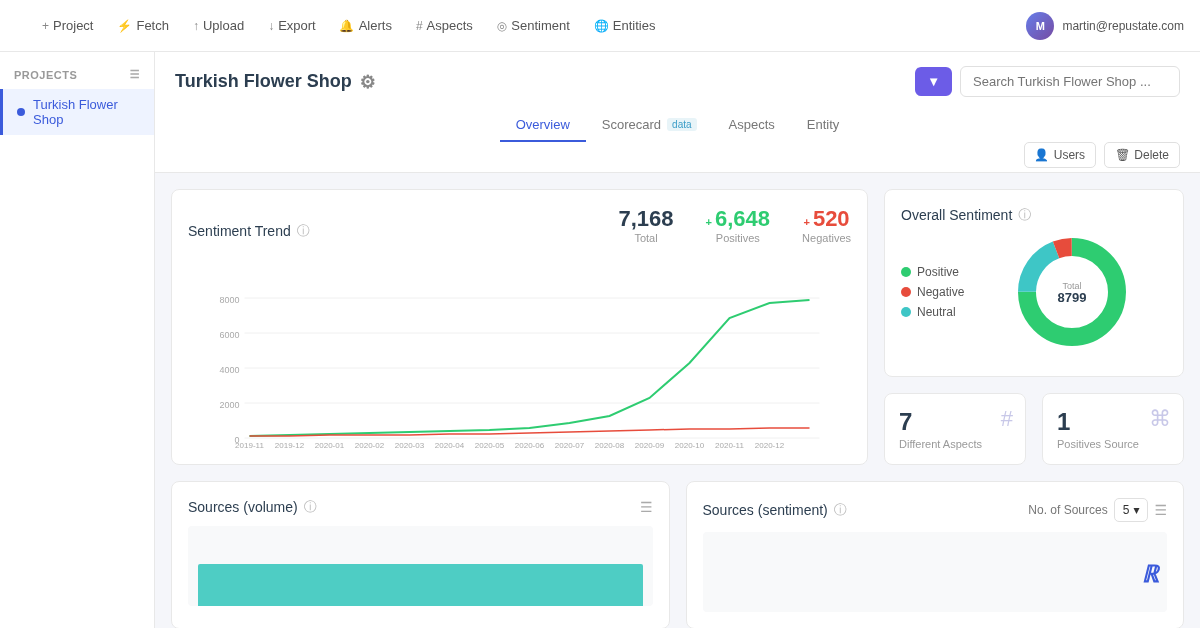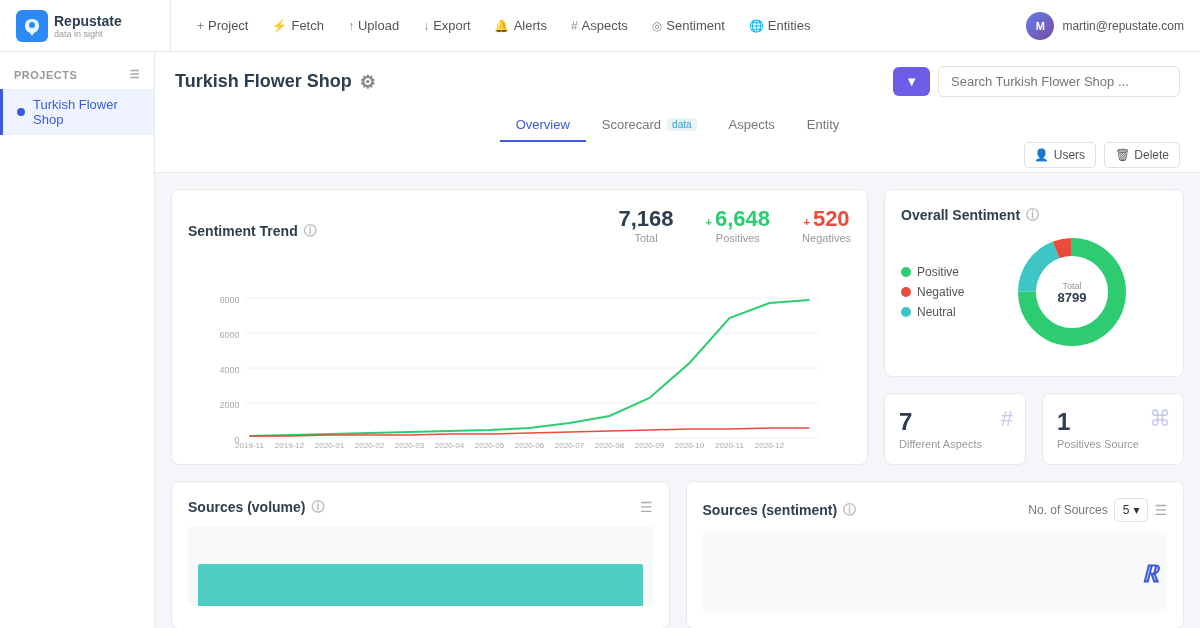--- a/index.html
+++ b/index.html
@@ -160,21 +160,21 @@
       border-radius: 6px;
       padding: 7px 12px;
       cursor: pointer;
       font-size: 13px;
     }
     .search-input {
       border: 1px solid #e0e0e0;
       border-radius: 6px;
       padding: 7px 12px;
       font-size: 13px;
-      width: 242px;
+      width: 220px;
       color: #999;
       outline: none;
     }
     .page-tabs {
       display: flex;
       gap: 0;
     }
     .tab {
       padding: 8px 16px;
       cursor: pointer;
@@ -243,21 +243,21 @@
       display: flex;
       align-items: center;
       justify-content: space-between;
       margin-bottom: 12px;
     }
     .card-title {
       display: flex;
       align-items: center;
       gap: 6px;
       font-size: 14px;
-      font-weight: 700;
+      font-weight: 400;
       color: #2c3e50;
     }
     .info-icon { color: #bbb; font-size: 13px; cursor: pointer; }
     .stats-row {
       display: flex;
       gap: 32px;
       margin-bottom: 12px;
     }
     .stat-item { text-align: center; }
     .stat-value { font-size: 22px; font-weight: 700; color: #2c3e50; }
@@ -364,32 +364,20 @@
     .repustate-logo-mini {
       color: #3b5bdb;
       font-size: 20px;
       font-weight: 900;
     }
   </style>
 </head>
 <body>
 
 <div class="topnav">
-  <div class="logo-area">
-    <div class="logo-icon">
-      <svg width="20" height="20" viewBox="0 0 20 20">
-        <path d="M3 10 Q3 3 10 3 Q17 3 17 10 Q17 15 12 17 L10 20 L8 17 Q3 15 3 10Z" fill="white" opacity="0.9"></path>
-        <circle cx="10" cy="9" r="3" fill="#2c8af8"></circle>
-      </svg>
-    </div>
-    <div class="logo-text">
-      <span class="logo-name">Repustate</span>
-      <span class="logo-sub">data in sight</span>
-    </div>
-  </div>
   <div class="nav-items">
     <div class="nav-item">
       <span class="nav-icon">+</span>
       <span>Project</span>
     </div>
     <div class="nav-item">
       <span class="nav-icon">⚡</span>
       <span>Fetch</span>
     </div>
     <div class="nav-item">

